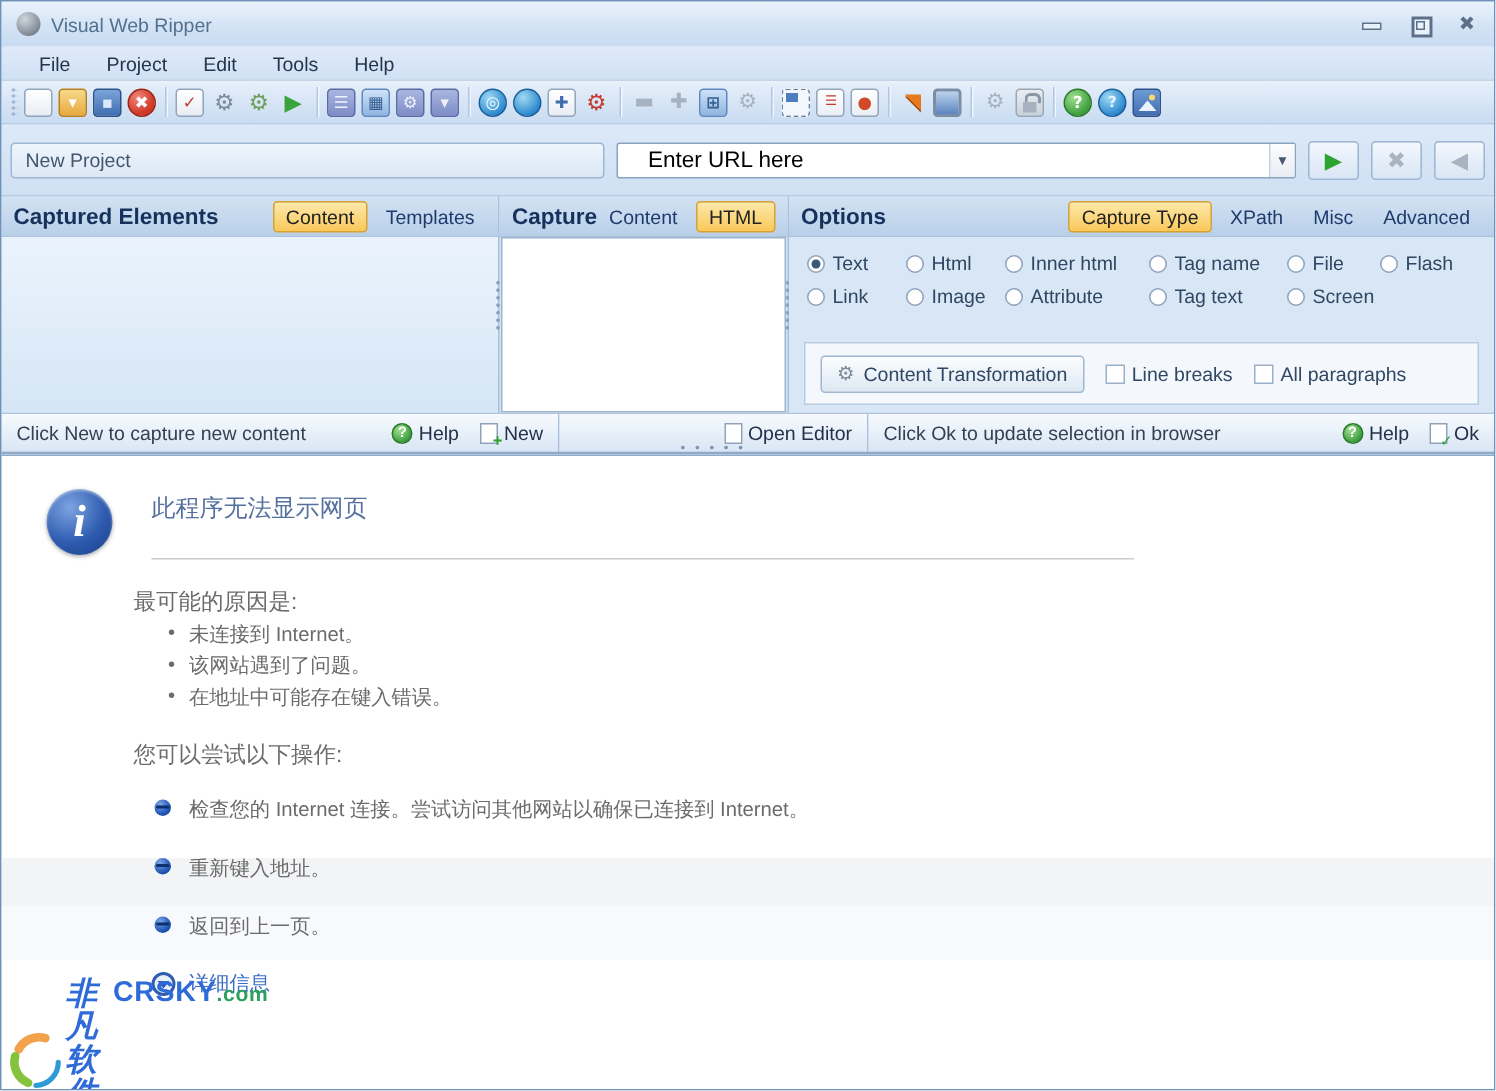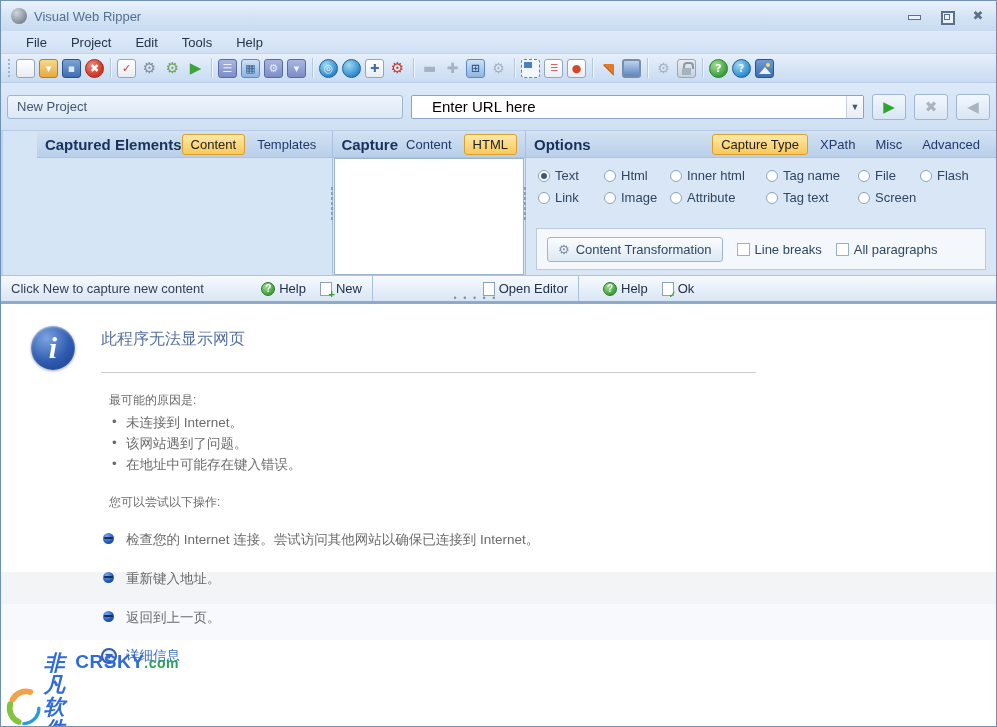--- a/index.html
+++ b/index.html
@@ -75,21 +75,21 @@
   .dd-btn { width:17px; height:22px; border-left:1px solid #c4d2e2; display:flex; align-items:center;
             justify-content:center; color:#49586c; font-size:9px; background:linear-gradient(#fdfdfe,#e8edf4); cursor:pointer;}
   .nav-btn { width:34px; height:26px; border:1px solid #9fb6d2; border-radius:3px; display:flex; align-items:center;
              justify-content:center; background:linear-gradient(#f2f7fd,#d9e6f4); font-size:15px; cursor:pointer; }
   .nav-play { color:#2fa32f; }
   .nav-off { color:#aab4c0; }
 
   
   .panels { display:flex; height:144px; }
   .panel { display:flex; flex-direction:column; border-right:1px solid #a9c0dc; }
-  .p1 { width:372px;align-items:flex-end; } .p2 { width:206px; } .p3 { flex:1; border-right:none; }
+  .p1 { width:372px; } .p2 { width:206px; } .p3 { flex:1; border-right:none; }
   .phead { height:27px; display:flex; align-items:center; padding:0 8px;
            background:linear-gradient(#d3e2f3,#b9cfe9); border-bottom:1px solid #aec4de; }
   .ptitle { font-weight:bold; font-size:15px; color:#16325c; margin-right:auto; }
   .tabs { display:flex; gap:4px; align-items:center; }
   .tab { padding:2px 8px; color:#1f3b6d; font-size:13px; border-radius:3px; cursor:pointer; }
   .tab.active { background:linear-gradient(#fde9a9,#f9c85a); border:1px solid #d9a12e; color:#222; }
   .pbody1 { flex:1; background:linear-gradient(#eaf3fc,#d6e6f6); }
   .pbody2 { flex:1; background:#fff; border:1px solid #9db4cf; margin:0 1px; }
   .pbody3 { flex:1; background:#d9e6f5; padding:6px 10px 4px 12px; position:relative; }
   .radio-row { display:flex; align-items:flex-end; margin:4px 0 7px; }
@@ -131,21 +131,21 @@
              color:#6b6b6b; }
   .stripe1 { position:absolute; left:0; right:0; top:268px; height:32px; background:#f3f4f6; }
   .stripe2 { position:absolute; left:0; right:0; top:300px; height:36px; background:#f7f9fc; }
   .info-badge { position:absolute; left:30px; top:22px; width:44px; height:44px; border-radius:50%;
                 background:radial-gradient(circle at 35% 28%,#7da3e0,#2f5cb0 55%,#173c86);
                 box-shadow:0 1px 3px rgba(0,0,0,.35), inset 0 1px 2px rgba(255,255,255,.5);
                 color:#fff; display:flex; align-items:center; justify-content:center;
                 font-family:"Liberation Serif",serif; font-size:30px; font-weight:bold; font-style:italic; }
   .err-title { position:absolute; left:100px; top:25px; font-size:16px; color:#56709f; }
   .err-rule { position:absolute; left:100px; top:68px; width:655px; height:1px; background:#c9ccd1; }
-  .err-sec { position:absolute; left:108px; font-size:12px; }
+  .err-sec { position:absolute; left:88px; font-size:15px; }
   .causes-head { top:88px; }
   .cause { position:absolute; left:125px; font-size:13.5px; }
   .cause::before { content:"\2022"; position:absolute; left:-14px; color:#6b6b6b; }
   .c0{top:110px;} .c1{top:131px;} .c2{top:152px;}
   .actions-head { top:190px; }
   .action { position:absolute; left:125px; font-size:13.5px; }
   .a0{top:227px;} .a1{top:266px;} .a2{top:305px;}
   .sphere { position:absolute; left:-23px; top:2px; width:11px; height:11px; border-radius:50%;
             background:radial-gradient(circle at 35% 30%,#7fa6e6,#2257b5 60%,#123a85); }
   .sphere::after { content:""; position:absolute; left:1px; top:4px; width:9px; height:2px; background:#0d2f6e; border-radius:2px;}
@@ -356,20 +356,21 @@
       </span>
     </div>
     <div class="sseg s2">
       <span class="slink">
         <span class="ic-page"></span>
         <span>Open Editor</span>
       </span>
       <span class="dots-h">• • • • •</span>
     </div>
     <div class="sseg s3">
+      <span class="stext">Click Ok to update selection in browser</span>
       <span class="slink">
         <span class="ic-help">?</span>
         <span>Help</span>
       </span>
       <span class="slink">
         <span class="ic-page chk"></span>
         <span>Ok</span>
       </span>
     </div>
   </div>

